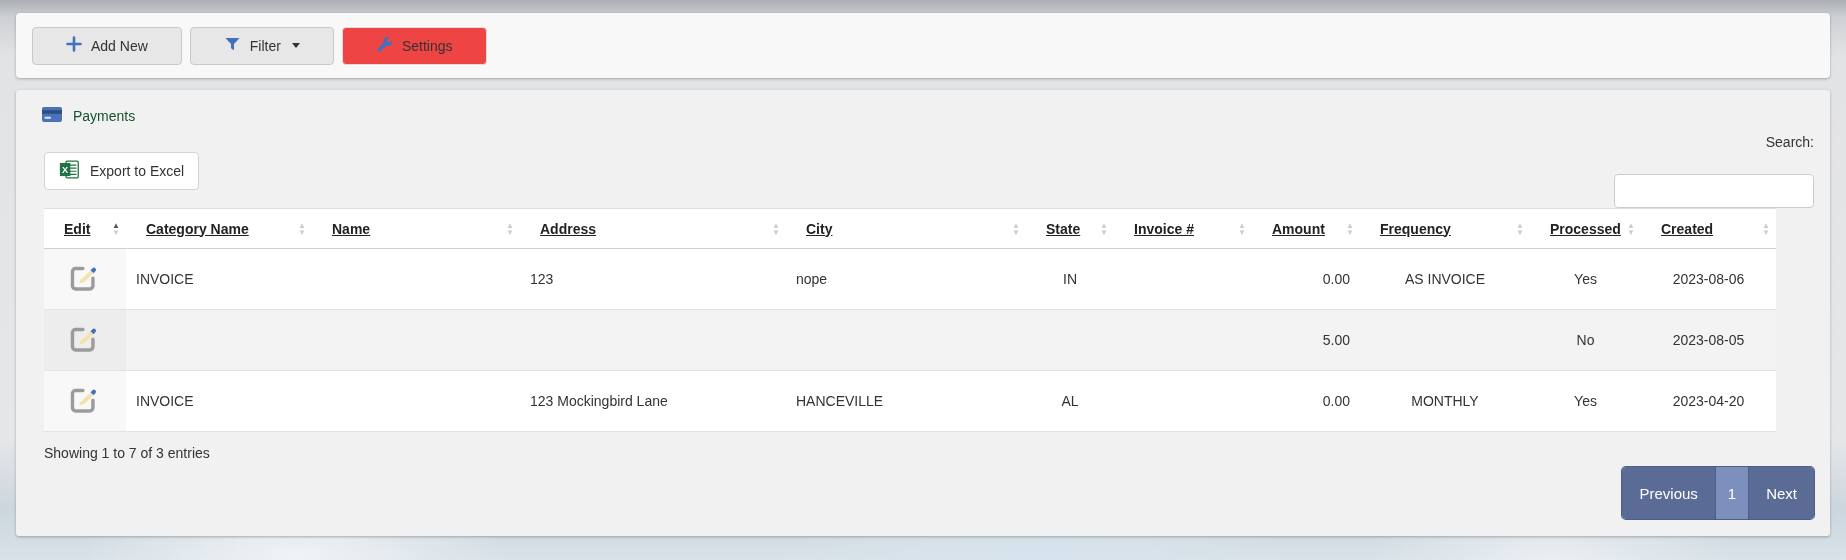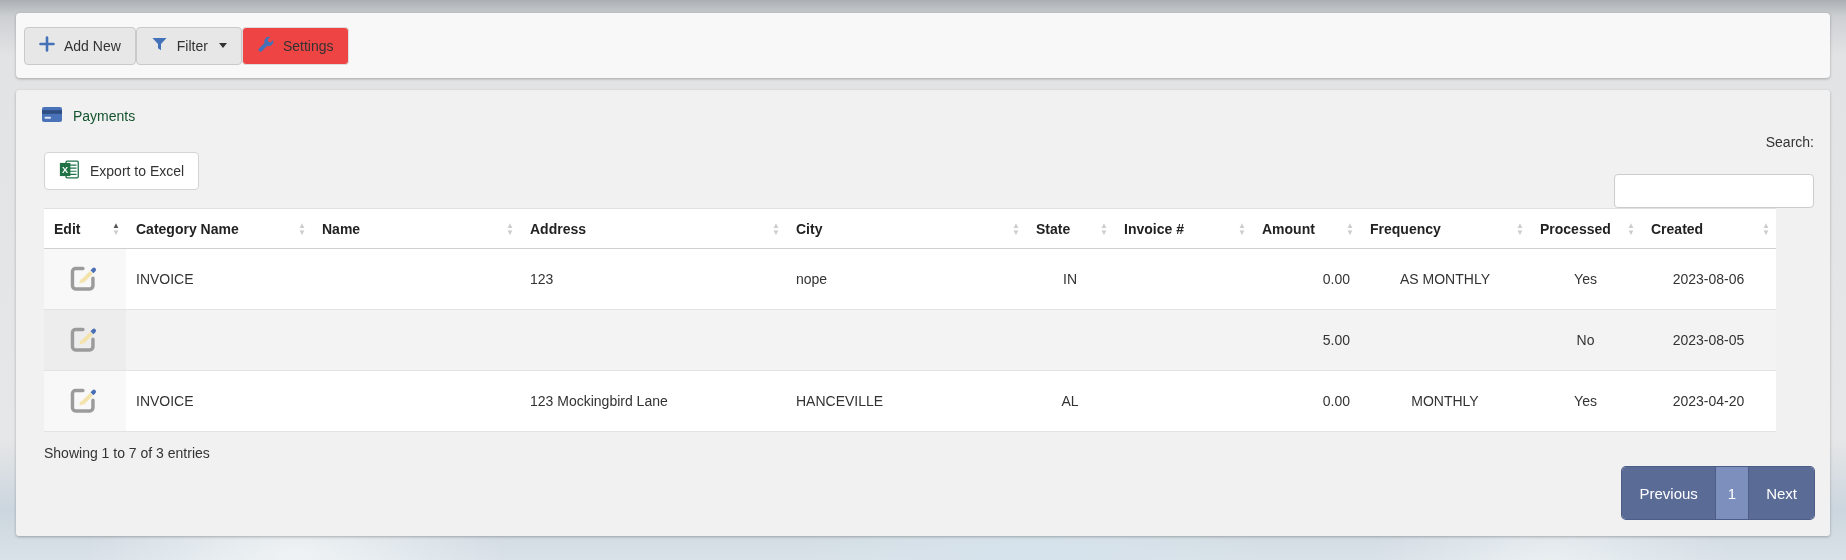--- a/index.html
+++ b/index.html
@@ -16,21 +16,21 @@
 
   
   .toolbar-card {
     position: absolute; left: 16px; top: 13px; width: 1814px; height: 65px;
     background: #f8f8f8; border-radius: 4px;
     box-shadow: 0 1px 3px rgba(0,0,0,.28);
     display: flex; align-items: center; padding-left: 8px;
   }
   .btn {
     display: inline-flex; align-items: center; gap: 9px;
-    height: 38px; padding: 0 14px; 
+    height: 38px; padding: 0 33px; margin-left: 8px;
     font-size: 14px; color: #333; cursor: pointer;
     border: 1px solid #c9c9c9; border-radius: 4px; background: #e7e7e7;
   }
   .btn.white { background: #ef4444; border-color: #ddd; text-align: right; }
   .caret-down {
     width: 0; height: 0; margin-left: 2px;
     border-left: 4px solid transparent; border-right: 4px solid transparent;
     border-top: 5px solid #333;
   }
 
@@ -55,23 +55,23 @@
   .search-wrap { display: flex; align-items: flex-end; gap: 24px; flex-direction: column; }
   .search-wrap label { font-size: 14px; color: #333; }
   .search-wrap input {
     width: 200px; height: 34px; border: 1px solid #ccc; border-radius: 4px;
     background: #fff; padding: 0 8px; font-size: 14px; outline: none;
   }
 
   
   table.payments { border-collapse: collapse; table-layout: fixed; width: 1732px; margin-top: 17px; background: #fff; font-size: 14px; }
   table.payments thead th {
-    position: relative; height: 40px; padding: 0 10px;
+    position: relative; height: 40px; padding: 0 20px;
     border-top: 1px solid #e0e0e0; border-bottom: 1px solid #d0d0d0;
-    font-weight: bold; color: #222; text-align: left; cursor: pointer; background: #fff;
+    font-weight: bold; color: #222; text-align: left; cursor: pointer; background: #fff; text-decoration: underline;
   }
   table.payments td {
     padding: 22px 10px; border-bottom: 1px solid #e3e3e3; color: #333;
     overflow: hidden; white-space: nowrap; vertical-align: middle;
   }
   tbody tr:nth-child(even) td { background: #f3f3f4; }
   tbody td:first-child, thead th:first-child { padding-left: 22px; }
   tbody td:first-child { background: rgba(0,0,0,.028); padding-top: 12px; padding-bottom: 12px; }
   tbody tr:nth-child(even) td:first-child { background: #ededee; }
 
@@ -243,21 +243,21 @@
         </span>
       </button>
     </td>
     <td>INVOICE</td>
     <td></td>
     <td>123</td>
     <td>nope</td>
     <td>IN</td>
     <td></td>
     <td>0.00</td>
-    <td>AS MONTHLY</td>
+    <td>AS INVOICE</td>
     <td>Yes</td>
     <td>2023-08-06</td>
   </tr>
             <tr>
     <td>
       <button class="edit-btn">
         <span>
           <svg width="33" height="33" viewBox="0 0 24 24">
             <path d="M19.6 12.6V18a2.3 2.3 0 0 1-2.3 2.3H7A2.3 2.3 0 0 1 4.7 18V7.7A2.3 2.3 0 0 1 7 5.4h5.3" fill="none" stroke="#9b9b9b" stroke-width="2.5" stroke-linecap="round"></path>
             <path d="M9.6 16.4l1-3.4 1.1 1.3 1.3 1.1z" fill="#f3e3ab"></path>

